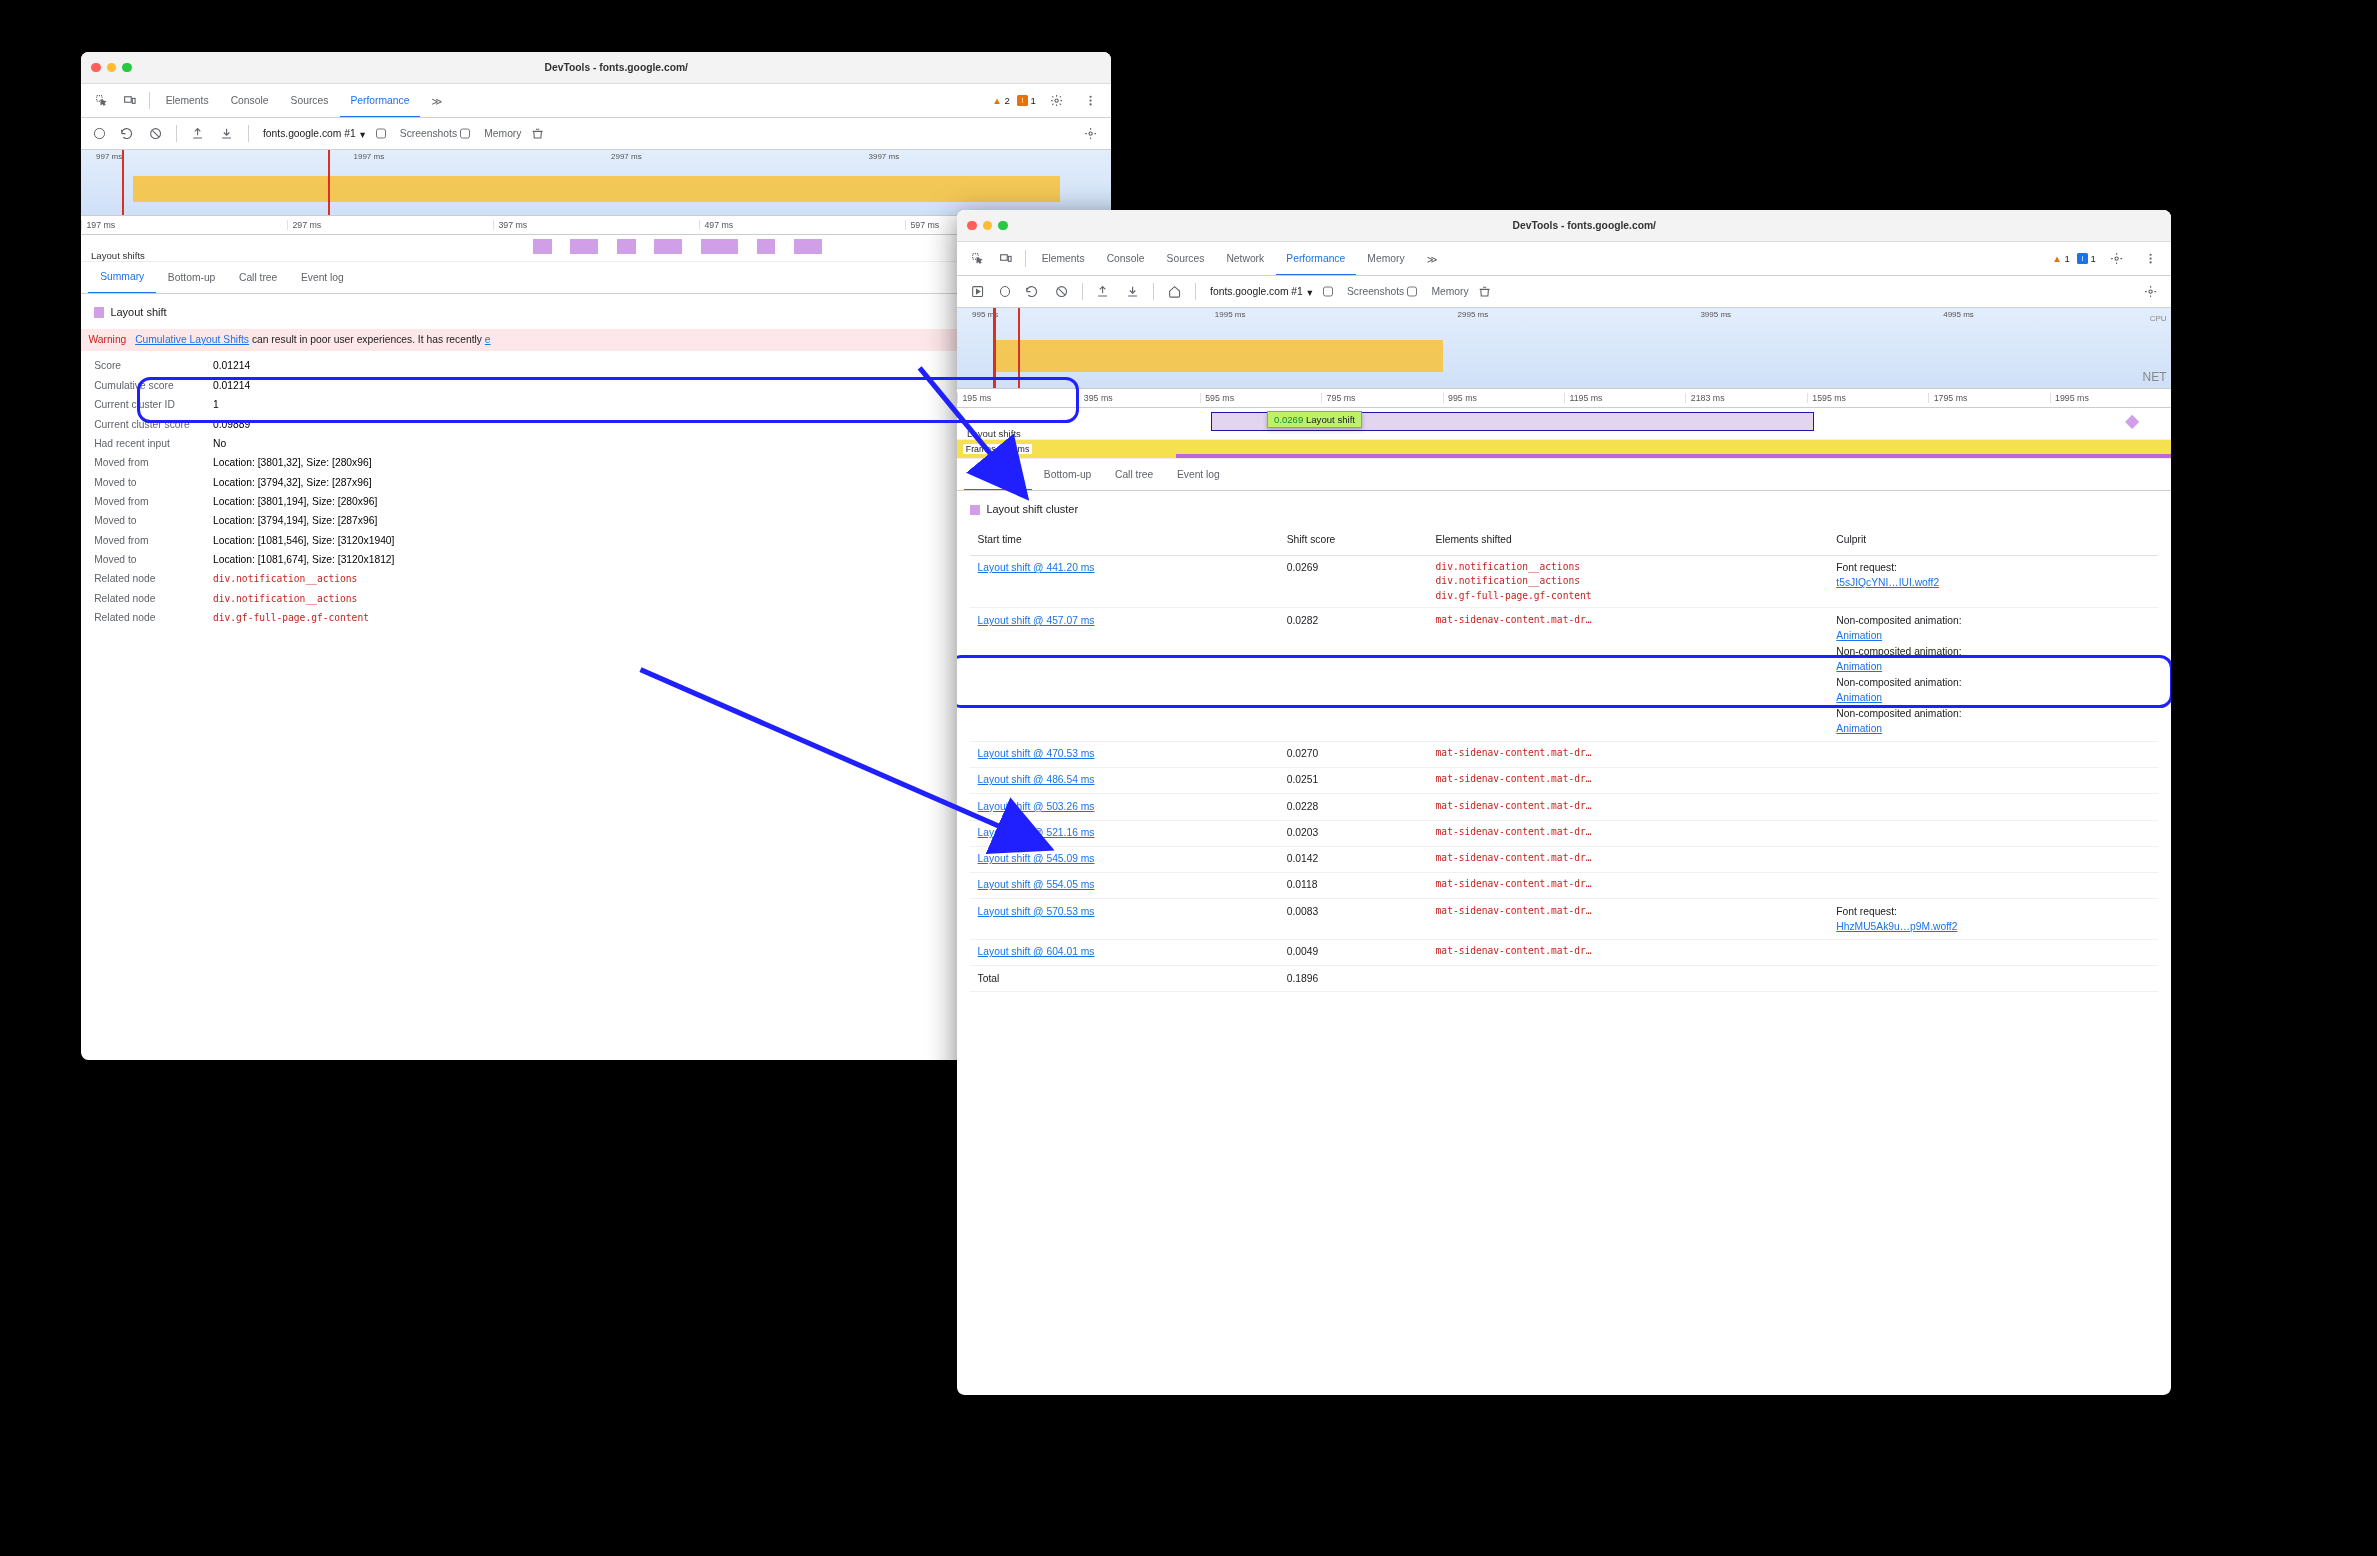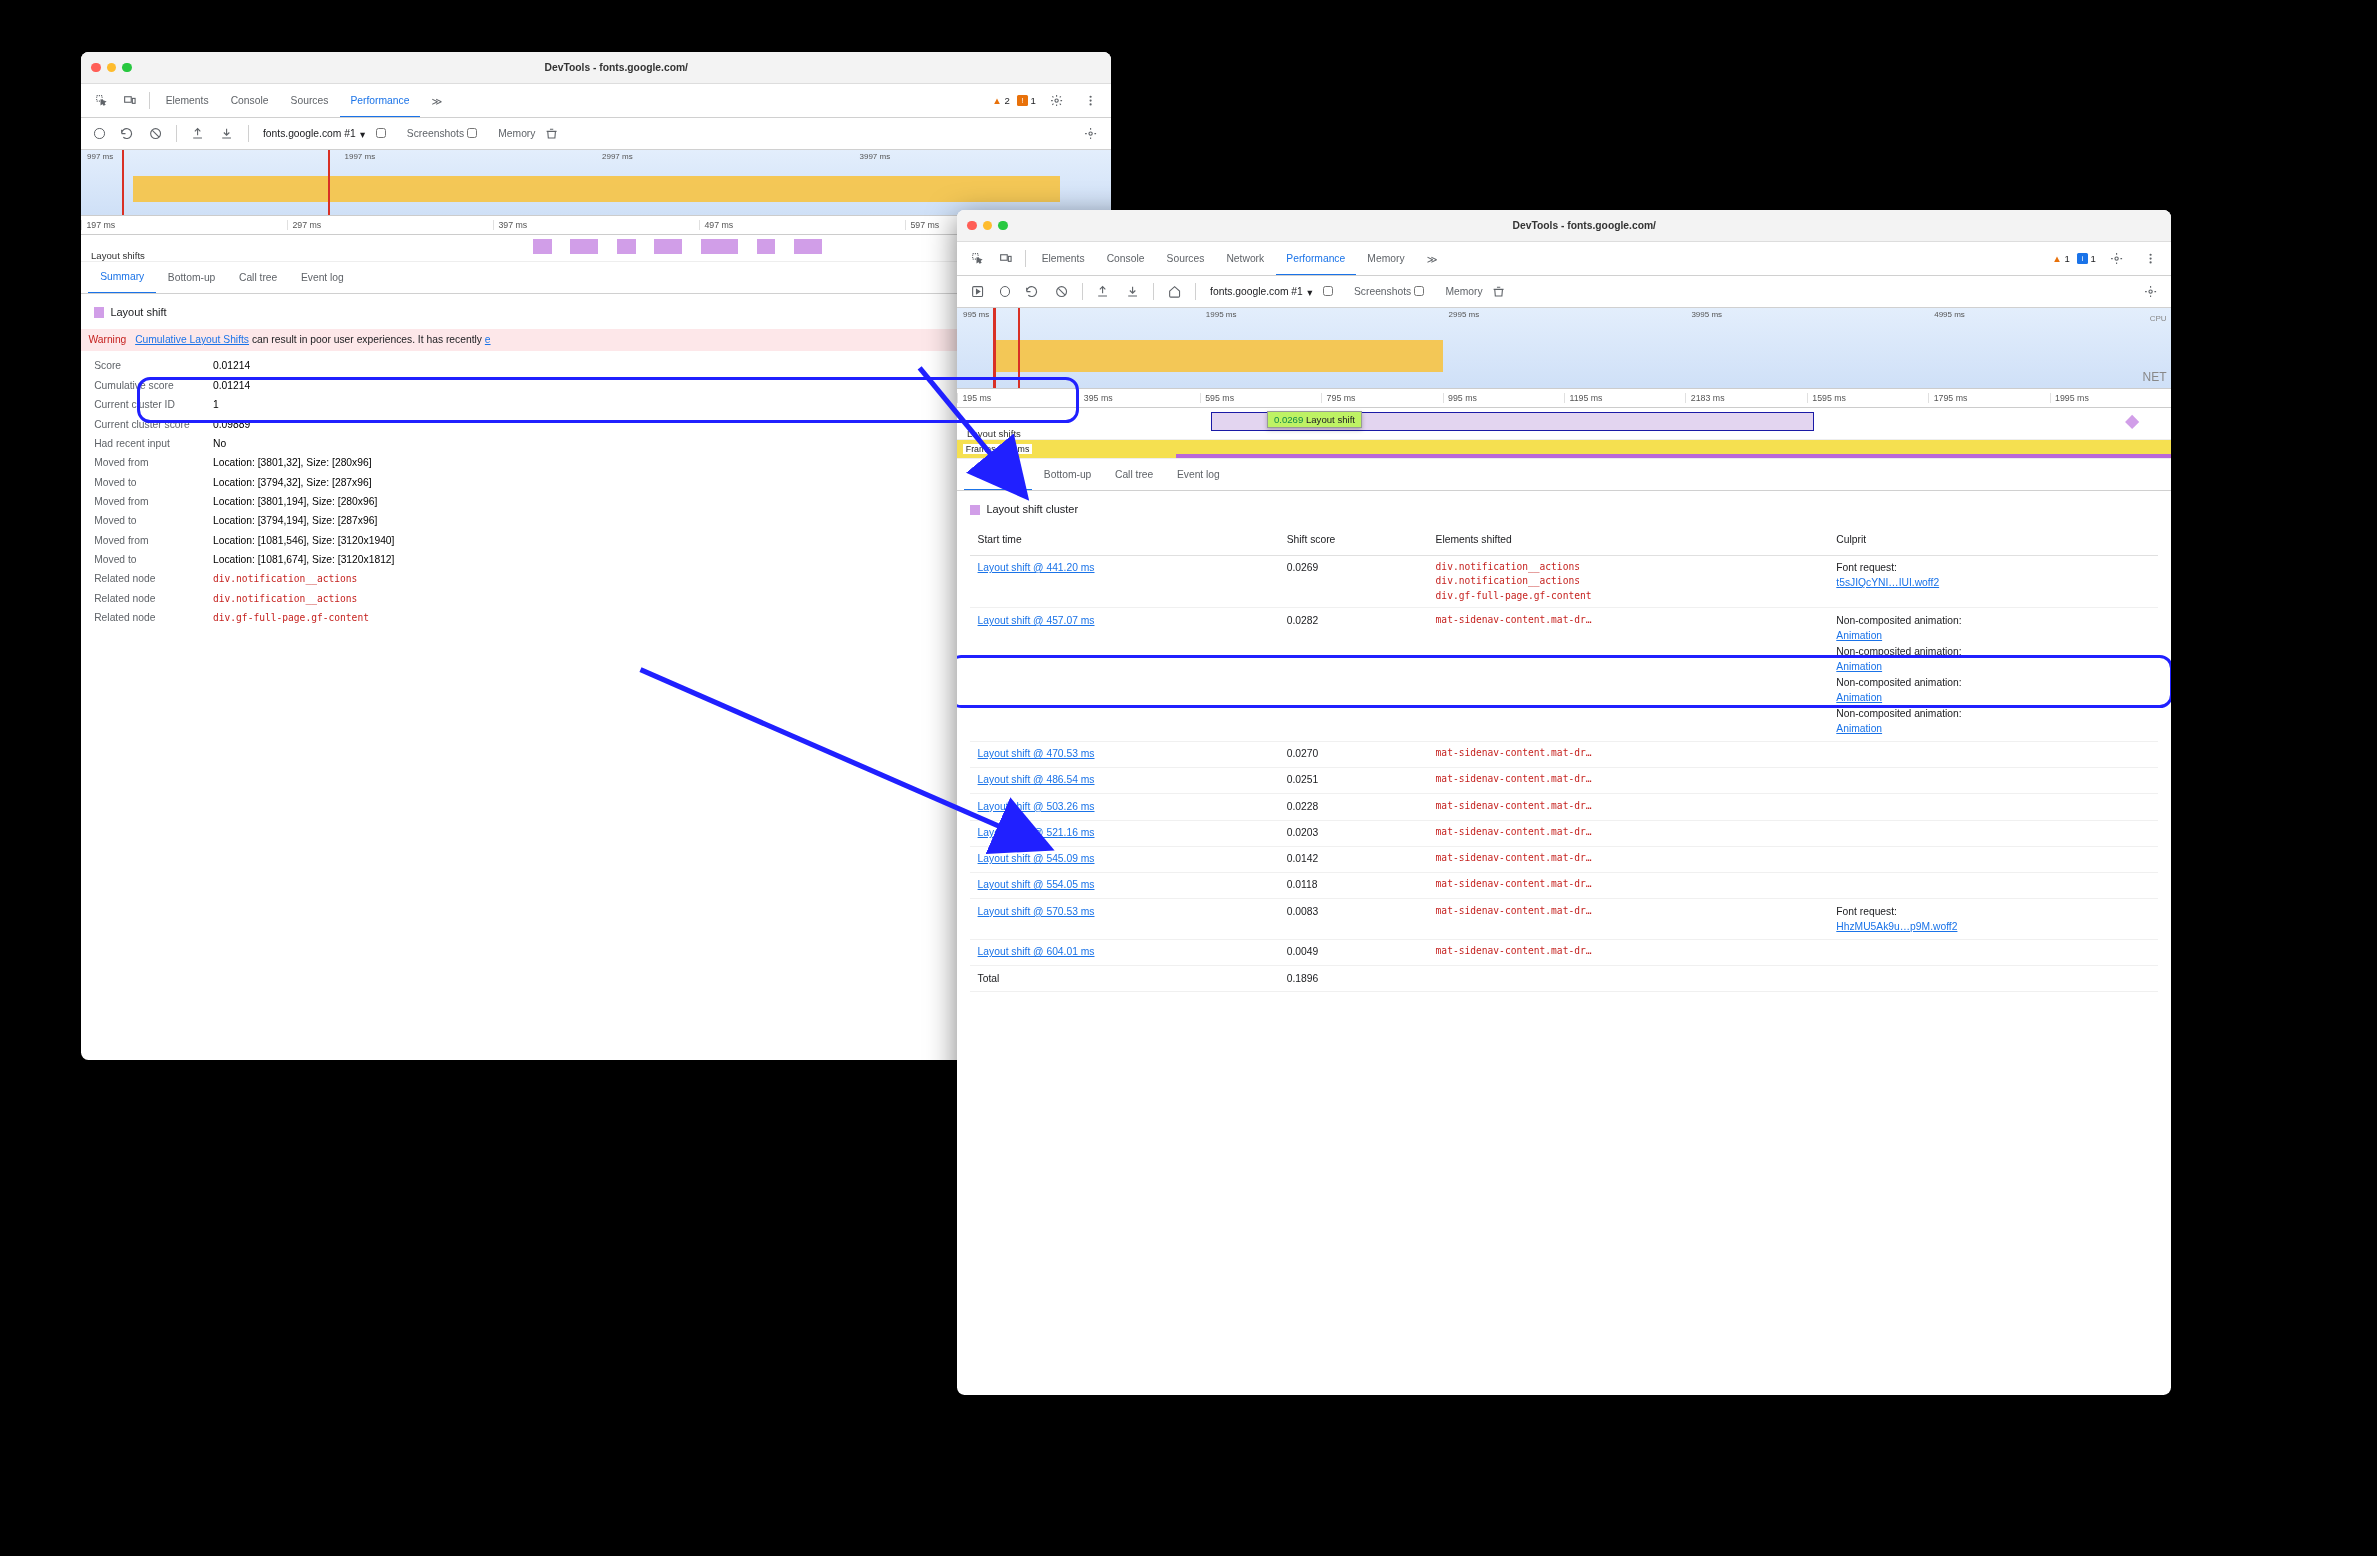--- a/index.html
+++ b/index.html
@@ -20,29 +20,29 @@
 .tab.active { color: #1a73e8; border-bottom: 1.5px solid #1a73e8; }
 .badge-group { display: flex; gap: 7.4px; margin-left: auto; align-items: center; }
 .badge { display: flex; align-items: center; gap: 2.9px; font-size: 9.6px; }
 .badge .tri { color: #e8710a; }
 .badge .sq { width: 10.3px; height: 10.3px; background: #e8710a; color: #fff; display: flex; align-items: center; justify-content: center; font-size: 7.4px; border-radius: 1.5px; }
 .badge .sq.blue { background: #1a73e8; }
 .toolbar { display: flex; align-items: center; height: 32px; border-bottom: 0.7px solid #d0d0d0; padding: 0 7.4px; gap: 2.9px; }
 .circbtn { width: 22px; height: 22px; display: flex; align-items: center; justify-content: center; cursor: pointer; }
 .rec { width: 10.3px; height: 10.3px; border: 1.5px solid #5f6368; border-radius: 50%; }
 .sel { display: flex; align-items: center; gap: 4.4px; padding: 0 7.4px; font-size: 10.3px; }
-.cbx { display: flex; gap: 21px; font-size: 10.3px; color: #5f6368; }
+.cbx { display: flex; align-items: center; gap: 14px; font-size: 10.3px; color: #5f6368; }
 .cbx input { width: 10.3px; height: 10.3px; }
 .overview { height: 66px; background: linear-gradient(#e3eefc, #cfe0f7); border-bottom: 0.7px solid #ccc; position: relative; }
 .overview .cpu-label { position: absolute; right: 4.4px; top: 5.9px; font-size: 8px; color: #888; }
 .overview .net-label { position: absolute; right: 4.4px; bottom: 4.4px; font-size: 12px; color: #888; }
 .overview .yellowband { position: absolute; left: 5%; right: 5%; top: 40%; height: 40%; background: #f6c344; opacity: 0.9; }
 .overview .redtick { position: absolute; top: 0; bottom: 0; width: 2.2px; background: #d93025; }
 .ov-ticks { position: absolute; top: 1.5px; left: 0; right: 0; display: flex; font-size: 8px; color: #555; }
-.ov-ticks span { flex: 1; padding-left: 6px; }
+.ov-ticks span { flex: 1; padding-left: 15px; }
 .ruler { height: 19px; border-bottom: 0.7px solid #ccc; display: flex; font-size: 8.8px; color: #555; align-items: center; }
 .ruler span { flex: 1; padding-left: 4.4px; border-left: 0.7px solid #e0e0e0; }
 .track { display: flex; align-items: flex-end; height: 26.5px; border-bottom: 0.7px solid #eee; padding-left: 10px; position: relative; overflow: hidden; }
 .track-label { width: 88px; font-size: 9.6px; color: #333; flex-shrink: 0; }
 .track-body { flex: 1; position: relative; height: 100%; }
 .pinkbar { position: absolute; top: 4.4px; height: 14.7px; background: #d19ee8; }
 .highlight-box { position: absolute; border: 3.7px solid #2020ff; border-radius: 13.2px; pointer-events: none; z-index: 100; }
 .hb1 { left: 56px; top: 325px; width: 942px; height: 46px; }
 .hb2 { left: -8.8px; top: 445px; width: 1225px; height: 53px; }
 .subtabs { display: flex; height: 32px; border-bottom: 0.7px solid #d0d0d0; padding: 0 7.4px; }

